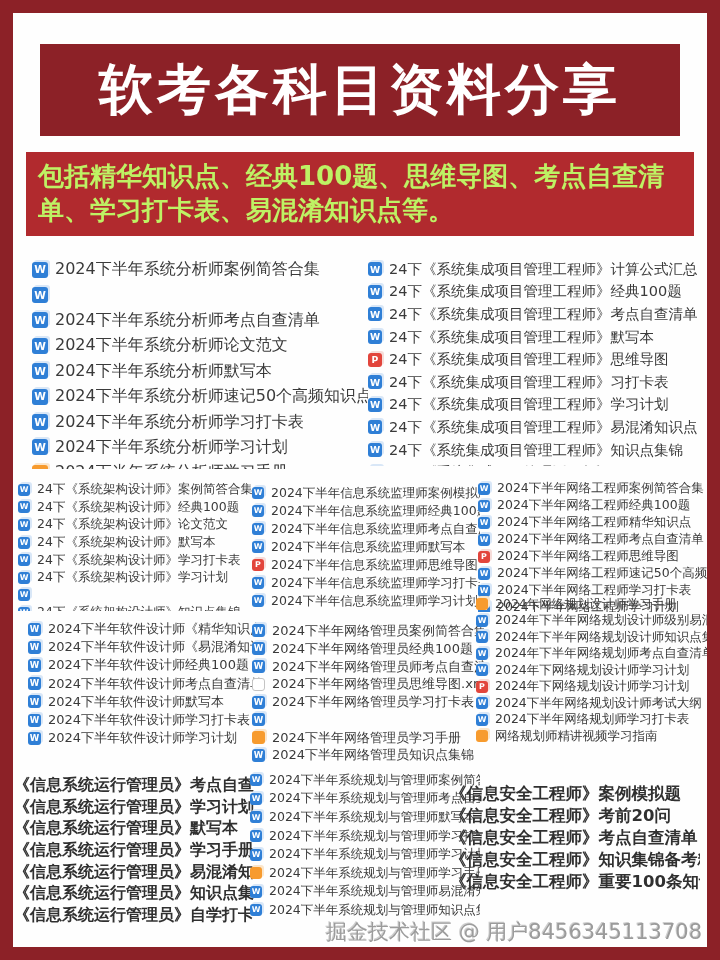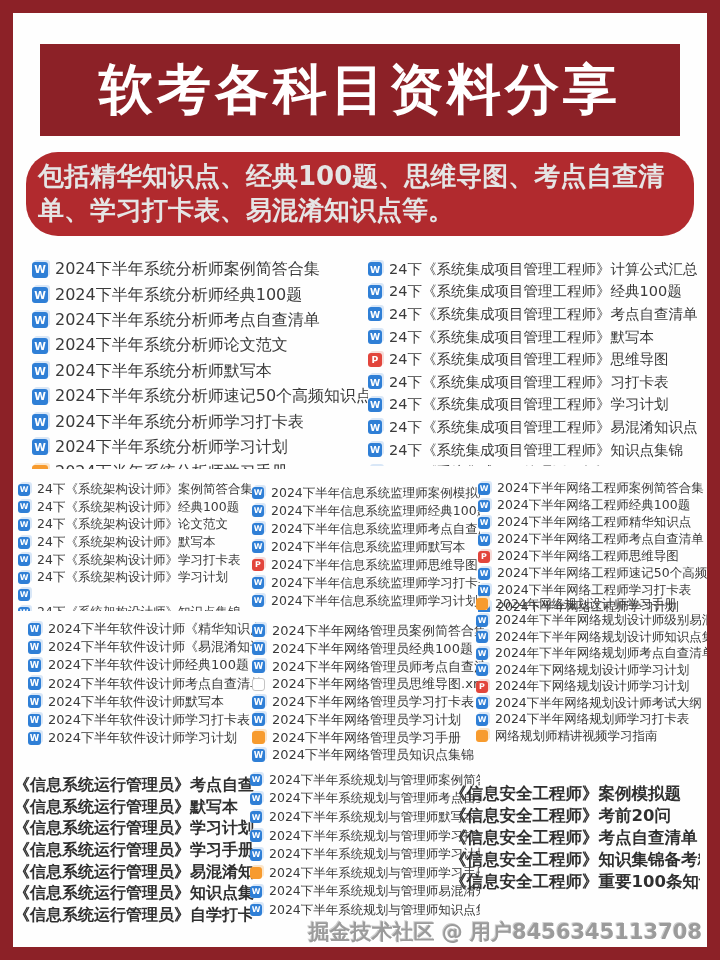--- a/index.html
+++ b/index.html
@@ -4,22 +4,22 @@
 <style>
   html,body{margin:0;padding:0;background:#e8e8e8;font-family:"DejaVu Sans","Liberation Sans",sans-serif;}
   .screen{position:relative;width:720px;height:960px;background:#fefefe;overflow:hidden;margin:0 auto;}
   .frame{position:absolute;inset:0;border:13px solid #8c2127;pointer-events:none;z-index:9;}
 
   .title-box{position:absolute;left:40px;top:44px;width:640px;height:92px;background:#8c2127;
     display:flex;align-items:center;justify-content:center;z-index:2;}
   .title-text{color:#ffffff;font-size:54px;font-weight:bold;letter-spacing:4px;white-space:nowrap;}
 
   .intro-box{position:absolute;left:26px;top:152px;width:668px;height:84px;background:#b12a2e;
-    color:#e5e5e5;font-size:26px;font-weight:bold;line-height:1.32;padding:7px 12px;box-sizing:border-box;
-    z-index:2;overflow:hidden;border-radius:32px;}
+    color:#bef264;font-size:26px;font-weight:bold;line-height:1.32;padding:7px 12px;box-sizing:border-box;
+    z-index:2;overflow:hidden;}
 
   .group{position:absolute;overflow:hidden;}
   .file-row{display:flex;align-items:center;height:var(--rh);font-size:var(--fs);
     white-space:nowrap;overflow:hidden;color:#3a3a3a;}
   .bold .file-row{font-weight:bold;color:#303030;}
 
   .ficon{flex:none;width:var(--is);height:var(--is);border-radius:3px;display:inline-flex;
     align-items:center;justify-content:center;color:#fff;font-weight:bold;margin-right:7px;
     font-size:calc(var(--is) * 0.66);line-height:1;box-sizing:border-box;}
   .ficon.word{background:#2f7fd6;box-shadow:2px -2px 0 0 #d9e7f7;}
@@ -32,21 +32,21 @@
   .g2{left:18px; top:481px;width:234px;height:130px;--rh:17.6px;--fs:12.5px;--is:12px;}
   .g3{left:252px;top:484px;width:228px;height:126px;--rh:18px;  --fs:12.5px;--is:12px;}
   .g4{left:478px;top:480px;width:236px;height:132px;--rh:17px;  --fs:12.5px;--is:12px;}
   .g5{left:28px; top:620px;width:234px;height:146px;--rh:18.2px;--fs:13px;  --is:13px;}
   .g6{left:252px;top:622px;width:232px;height:143px;--rh:17.8px;--fs:13px;  --is:13px;}
   .g7{left:476px;top:596px;width:240px;height:148px;--rh:16.5px;--fs:12.5px;--is:12px;}
   .g8{left:14px; top:775px;width:240px;height:148px;--rh:21.6px;--fs:16px;}
   .g9{left:250px;top:771px;width:230px;height:146px;--rh:18.6px;--fs:12.5px;--is:12px;}
   .g10{left:450px;top:783px;width:250px;height:132px;--rh:22px; --fs:16.5px;}
 
-  .watermark{position:absolute;right:18px;top:918px;font-size:21px;font-weight:bold;color:#9b9b9b;
+  .watermark{position:absolute;right:18px;top:918px;font-size:21px;font-weight:normal;color:#9b9b9b;
     text-shadow:1px 1px 0 #ffffff,-1px -1px 0 #cfcfcf;z-index:10;white-space:nowrap;}
 </style>
 </head>
 <body>
 
 <div class="screen">
   <div class="frame"></div>
 
   <div class="title-box">
     <div class="title-text">软考各科目资料分享</div>
@@ -56,21 +56,20 @@
     <span>包括精华知识点、经典100题、思维导图、考点自查清单、学习打卡表、易混淆知识点等。</span>
   </div>
 
   <div class="group g0">
       <div class="file-row">
         <span class="ficon word">W</span>
         <span class="ftext">2024下半年系统分析师案例简答合集</span>
       </div>
       <div class="file-row">
         <span class="ficon word">W</span>
-        <span class="ftext">2024下半年系统分析师经典100题</span>
       </div>
       <div class="file-row">
         <span class="ficon word">W</span>
         <span class="ftext">2024下半年系统分析师考点自查清单</span>
       </div>
       <div class="file-row">
         <span class="ficon word">W</span>
         <span class="ftext">2024下半年系统分析师论文范文</span>
       </div>
       <div class="file-row">
@@ -279,21 +278,20 @@
       <div class="file-row">
         <span class="ficon blank"></span>
         <span class="ftext">2024下半年网络管理员思维导图.xmind</span>
       </div>
       <div class="file-row">
         <span class="ficon word">W</span>
         <span class="ftext">2024下半年网络管理员学习打卡表</span>
       </div>
       <div class="file-row">
         <span class="ficon word">W</span>
-        <span class="ftext">2024下半年网络管理员学习计划</span>
       </div>
       <div class="file-row">
         <span class="ficon orange"></span>
         <span class="ftext">2024下半年网络管理员学习手册</span>
       </div>
       <div class="file-row">
         <span class="ficon word">W</span>
         <span class="ftext">2024下半年网络管理员知识点集锦</span>
       </div>
     </div>
@@ -333,24 +331,24 @@
       <div class="file-row">
         <span class="ficon orange"></span>
         <span class="ftext">网络规划师精讲视频学习指南</span>
       </div>
     </div>
   <div class="group g8 bold">
       <div class="file-row">
         <span class="ftext">《信息系统运行管理员》考点自查清单</span>
       </div>
       <div class="file-row">
+        <span class="ftext">《信息系统运行管理员》学习计划</span>
+      </div>
+      <div class="file-row">
         <span class="ftext">《信息系统运行管理员》默写本</span>
-      </div>
-      <div class="file-row">
-        <span class="ftext">《信息系统运行管理员》学习计划</span>
       </div>
       <div class="file-row">
         <span class="ftext">《信息系统运行管理员》学习手册</span>
       </div>
       <div class="file-row">
         <span class="ftext">《信息系统运行管理员》易混淆知识点</span>
       </div>
       <div class="file-row">
         <span class="ftext">《信息系统运行管理员》知识点集锦</span>
       </div>

